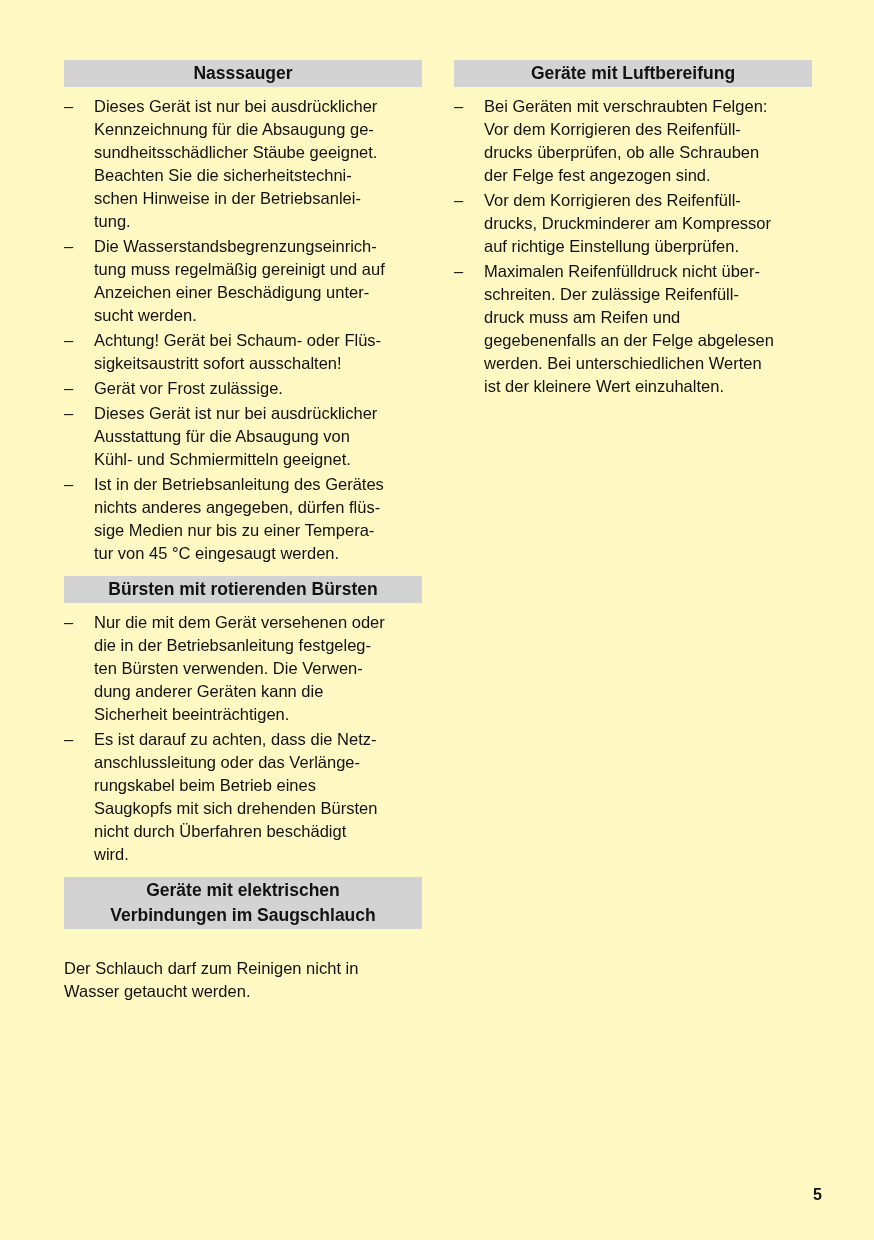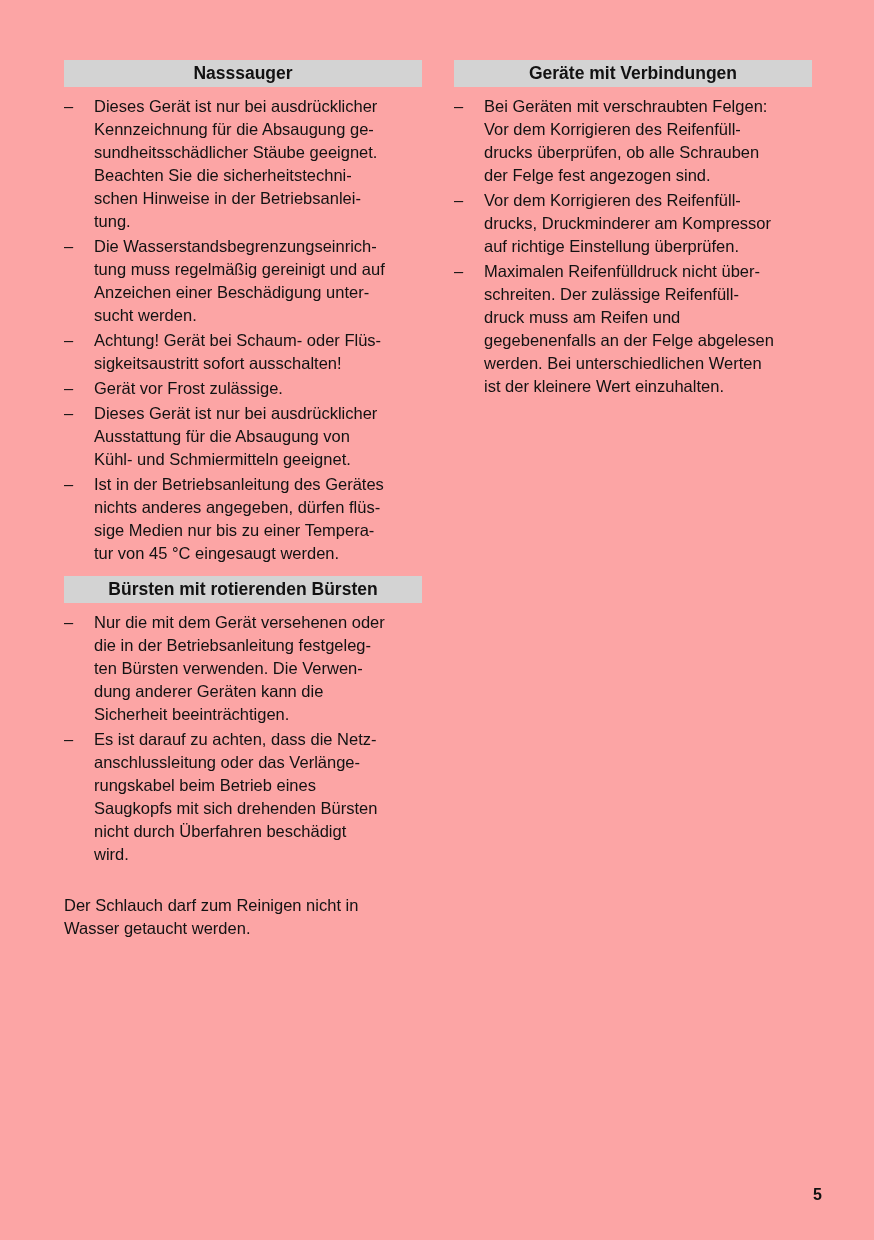--- a/index.html
+++ b/index.html
@@ -11,21 +11,21 @@
     width: 874px;
     height: 1240px;
     position: relative;
     font-family: "Liberation Sans", sans-serif;
     color: #121212;
     overflow: hidden;
   }
   .page {
     position: absolute;
     inset: 0;
-    background: #fca5a5;
+    background: #fef9c3;
   }
   .col {
     position: absolute;
     top: 60px;
   }
   .col-left  { left: 64px;  width: 358px; }
   .col-right { left: 454px; width: 358px; }
 
   .section + .section { margin-top: 11px; }
 
@@ -138,28 +138,30 @@
           <span class="marker">–</span>
           <div class="item-text">Es ist darauf zu achten, dass die Netz-
 anschlussleitung oder das Verlänge-
 rungskabel beim Betrieb eines
 Saugkopfs mit sich drehenden Bürsten
 nicht durch Überfahren beschädigt
 wird.</div>
         </div>
       </div>
       <div class="section">
+        <div class="heading">Geräte mit elektrischen
+Verbindungen im Saugschlauch</div>
         <div class="paragraph">Der Schlauch darf zum Reinigen nicht in
 Wasser getaucht werden.</div>
       </div>
     </div>
 
   <div class="col col-right">
       <div class="section">
-        <div class="heading">Geräte mit Verbindungen</div>
+        <div class="heading">Geräte mit Luftbereifung</div>
         <div class="list-item">
           <span class="marker">–</span>
           <div class="item-text">Bei Geräten mit verschraubten Felgen:
 Vor dem Korrigieren des Reifenfüll-
 drucks überprüfen, ob alle Schrauben
 der Felge fest angezogen sind.</div>
         </div>
         <div class="list-item">
           <span class="marker">–</span>
           <div class="item-text">Vor dem Korrigieren des Reifenfüll-

